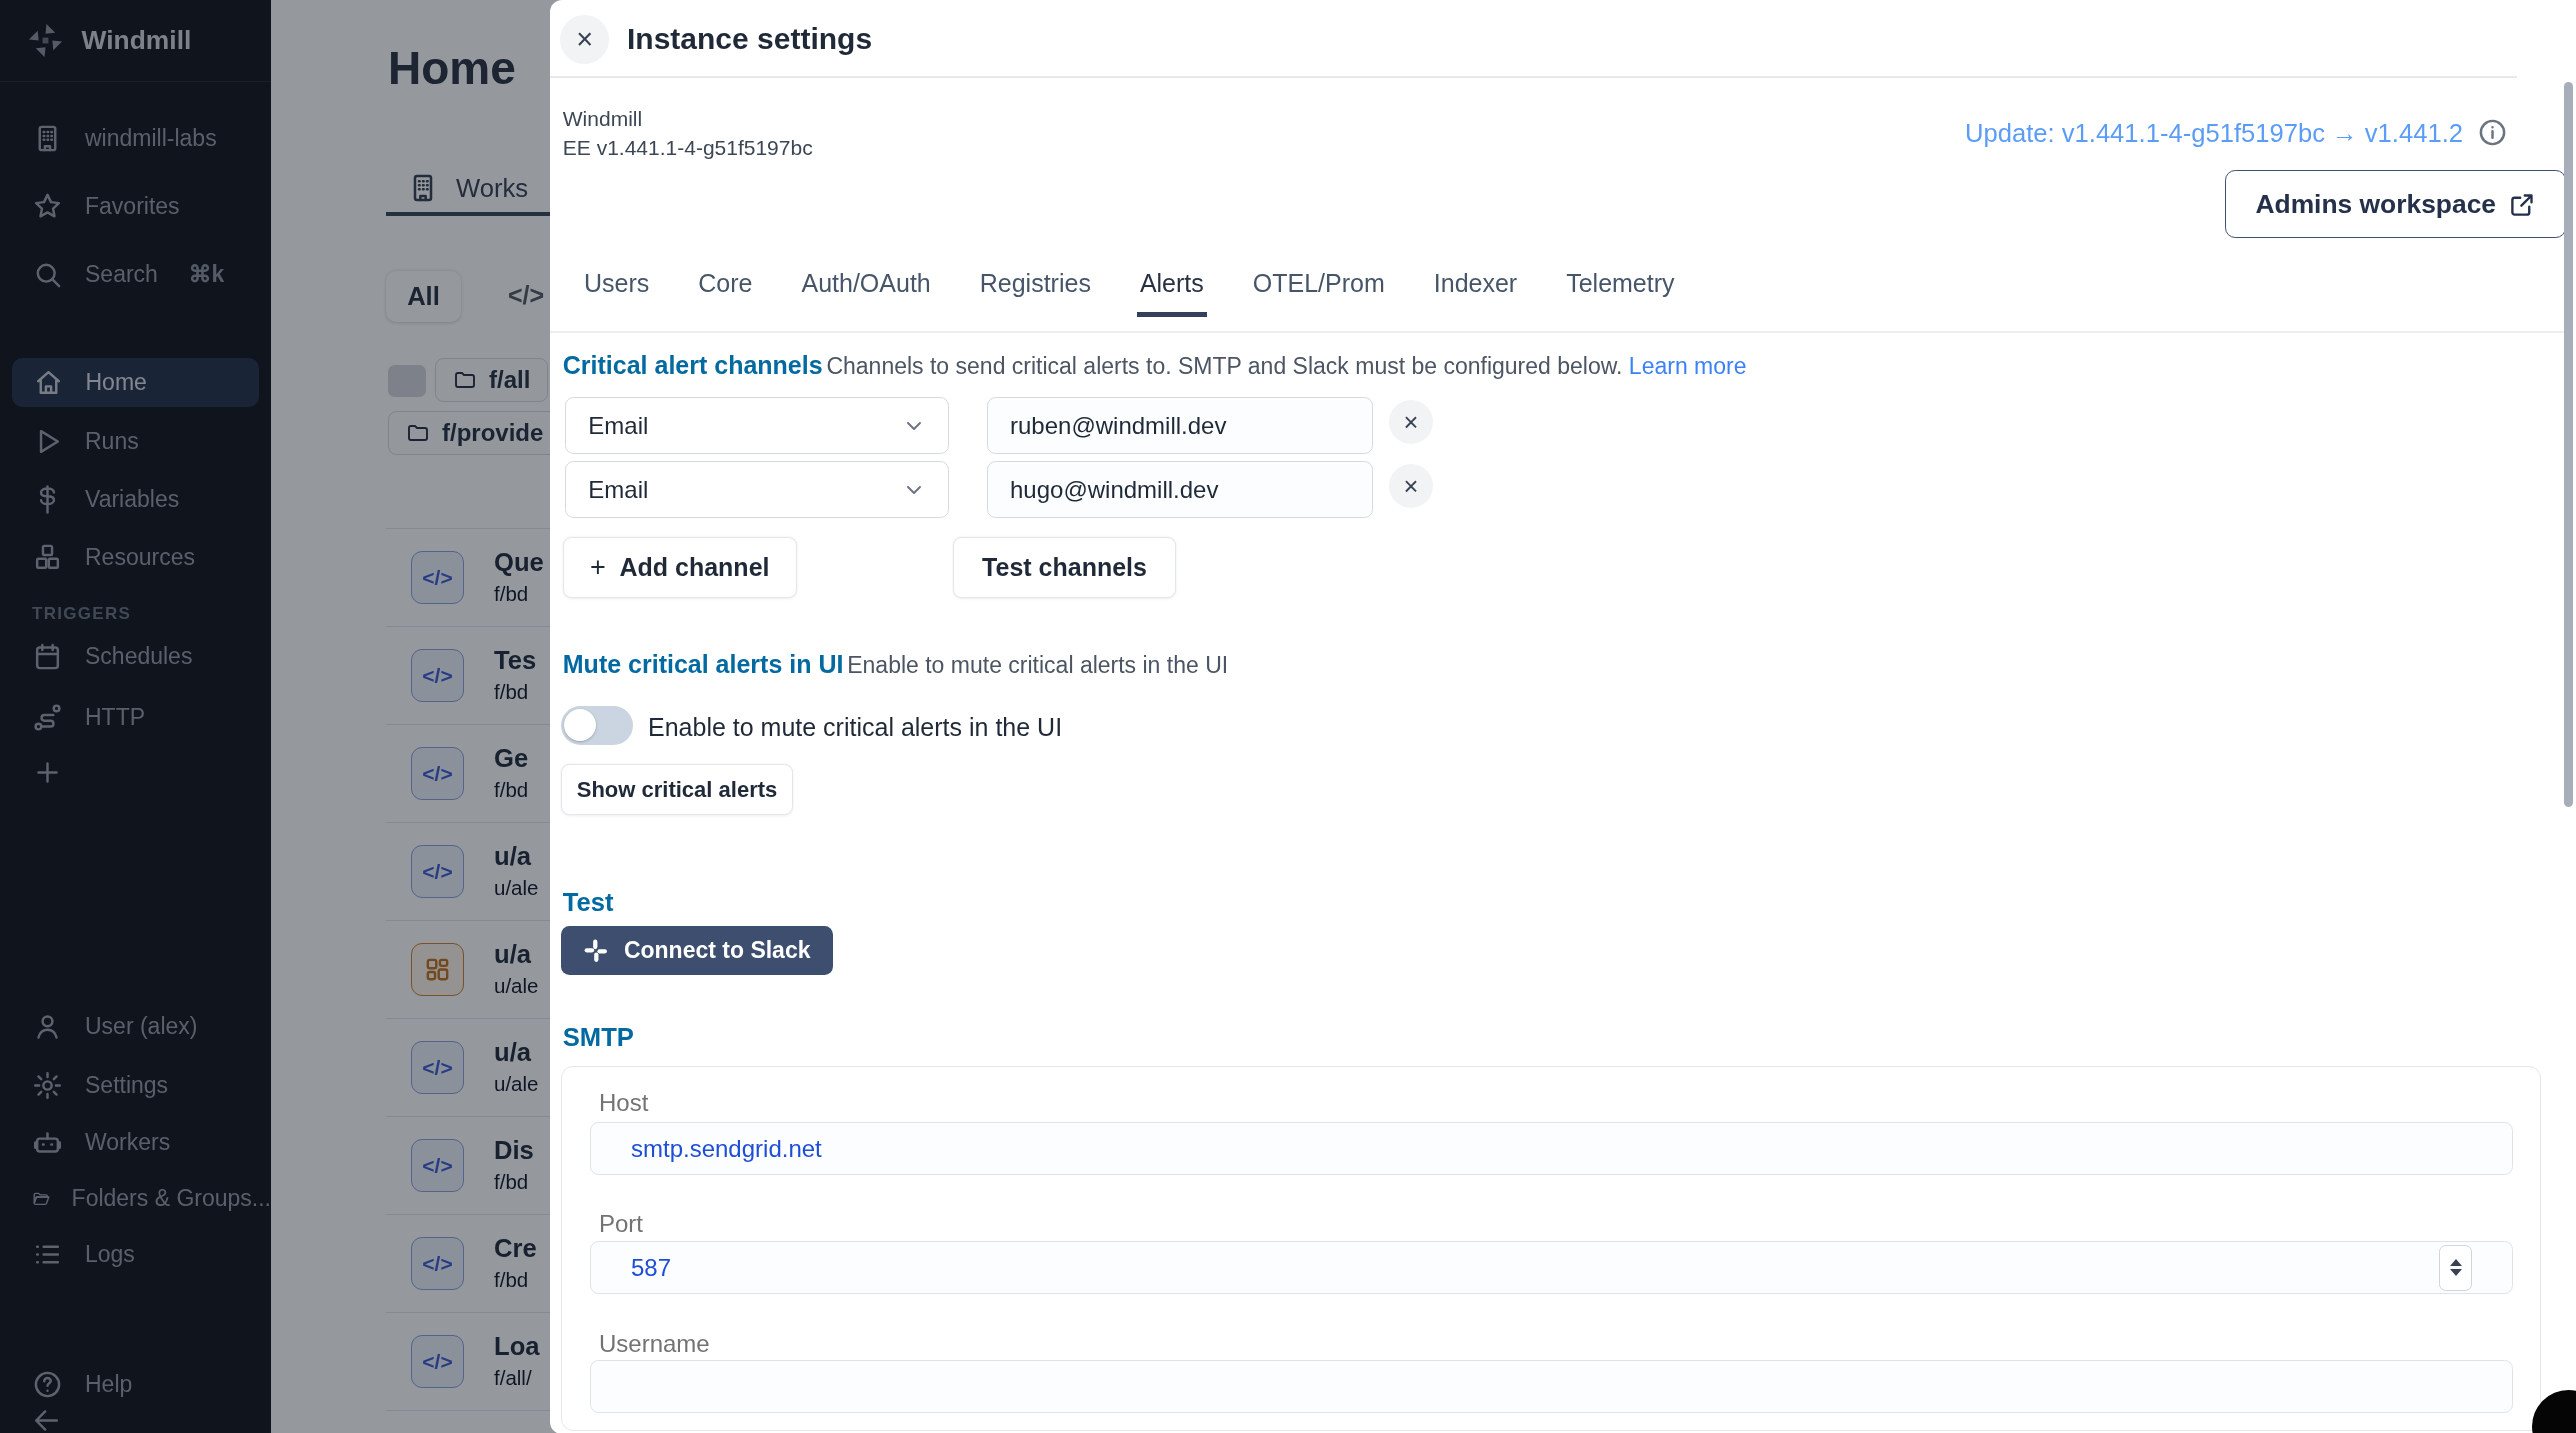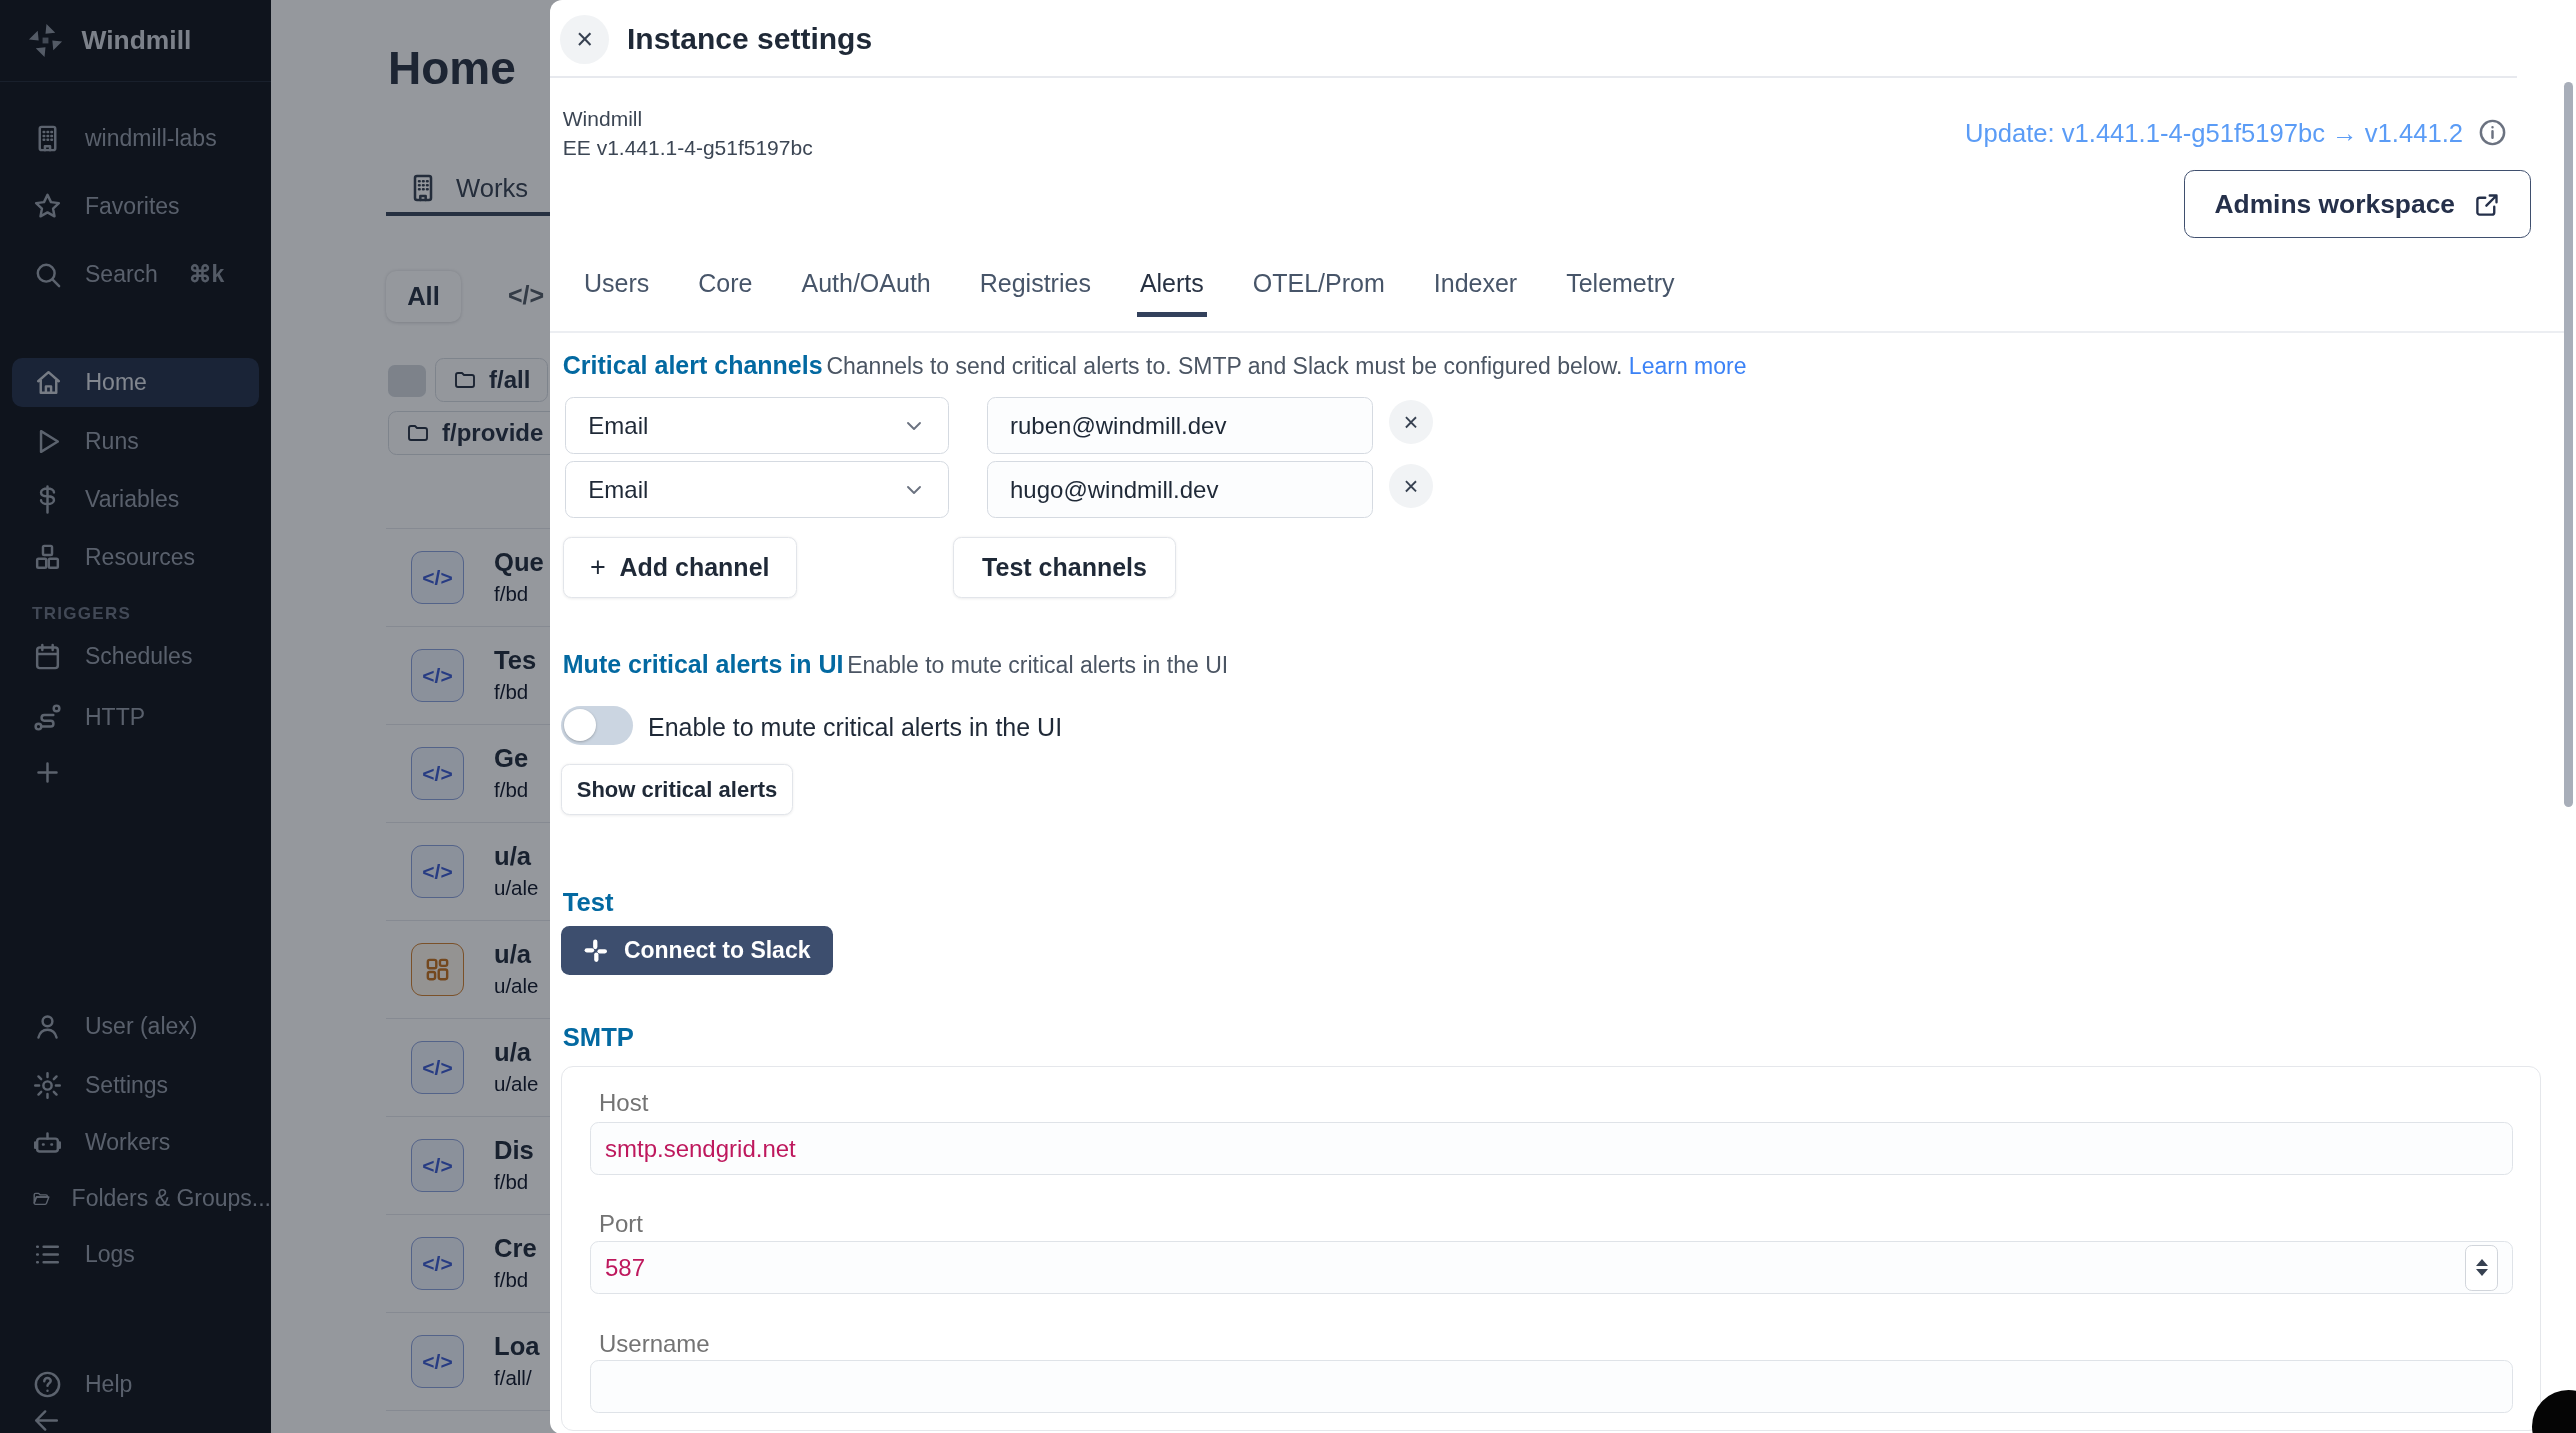--- a/index.html
+++ b/index.html
@@ -38,39 +38,39 @@
   
   .overlay{left:0;top:0;width:2576px;height:1434px;background:rgba(13,20,33,.44);z-index:2;}
 
   
   .modal{left:550px;top:0;width:2026px;height:1434px;background:#fff;z-index:3;border-radius:12px 0 0 12px;}
   .m-close{left:10.2px;top:15.3px;width:49px;height:49px;border-radius:50%;background:#f1f3f5;display:flex;align-items:center;justify-content:center;font-size:29px;color:#374151;cursor:pointer;}
   .m-title{left:77px;top:22px;font-size:30px;font-weight:bold;color:#1f2937;}
   .m-div{height:1.7px;background:#e7e9ee;}
   .ver{font-size:21px;color:#3c4654;}
   .upd{font-size:25.6px;color:#5b9cf6;white-space:nowrap;}
-  .adminbtn{right:45px;top:170px;height:68px;border:1.7px solid #3f4f6e;border-radius:10.2px;display:flex;align-items:center;gap:19px;padding:0 29px;font-size:26.4px;font-weight:bold;color:#25304a;background:#fff;box-sizing:border-box;}
+  .adminbtn{right:10px;top:170px;height:68px;border:1.7px solid #3f4f6e;border-radius:10.2px;display:flex;align-items:center;gap:13px;padding:0 29px;font-size:26.4px;font-weight:bold;color:#25304a;background:#fff;box-sizing:border-box;}
   .tabs{left:34px;top:269px;display:flex;gap:49px;font-size:25px;color:#475569;}
   .tab{position:relative;padding-bottom:19px;cursor:pointer;white-space:nowrap;}
   .tab.active{color:#273142;}
   .tab.active:after{content:"";position:absolute;left:-3.4px;right:-3.4px;bottom:0;height:5.1px;background:#33415c;}
   .h-sec{font-size:25px;font-weight:bold;color:#0369a1;}
   .h-desc{font-size:23px;font-weight:normal;color:#4b5563;}
   .link{color:#3b82f6;}
   .sel,.inp{height:57px;border:1.3px solid #d5dae1;border-radius:8.5px;background:#fcfdfe;box-sizing:border-box;display:flex;align-items:center;font-size:24px;color:#1f2937;}
   .sel{justify-content:space-between;padding:0 22px;background:#fff;}
   .inp{padding:0 22px;}
   .xbtn{width:44px;height:44px;border-radius:50%;background:#f1f3f5;display:flex;align-items:center;justify-content:center;font-size:25.6px;color:#374151;cursor:pointer;}
   .wbtn{background:#fff;border:1.3px solid #e2e5ea;border-radius:8.5px;box-shadow:0 0.9px 2.6px rgba(20,20,40,.08);display:flex;align-items:center;justify-content:center;gap:13.6px;font-weight:bold;color:#1f2937;box-sizing:border-box;cursor:pointer;}
   .toggle{width:72px;height:39px;border-radius:19.6px;background:#cbd5e1;position:relative;cursor:pointer;}
   .toggle .knob{position:absolute;left:3.4px;top:3.4px;width:32px;height:32px;border-radius:50%;background:#fff;box-shadow:0 0.9px 2.6px rgba(0,0,0,.25);}
   .slackbtn{height:49px;background:#3d4e6e;border-radius:8.5px;display:flex;align-items:center;gap:15.3px;padding:0 22px;color:#fff;font-size:23px;font-weight:bold;box-sizing:border-box;cursor:pointer;}
   .smtpbox{border:1.3px solid #e5e7eb;border-radius:12px;}
   .flabel{font-size:24px;color:#737373;}
-  .field{height:53px;border:1.3px solid #dfe3e8;border-radius:8.5px;background:#fcfdfe;box-sizing:border-box;display:flex;align-items:center;padding:0 14px;font-size:24px;color:#be185d;justify-content:space-between;}
+  .field{height:53px;border:1.3px solid #dfe3e8;border-radius:8.5px;background:#fcfdfe;box-sizing:border-box;display:flex;align-items:center;padding:0 40px;font-size:24px;color:#1d4ed8;justify-content:space-between;}
   .spin{width:31px;height:44px;border:0.9px solid #d1d5db;border-radius:6.8px;background:#fff;display:flex;flex-direction:column;align-items:center;justify-content:center;gap:3.4px;}
   .tri-up{width:0;height:0;border-left:6.8px solid transparent;border-right:6.8px solid transparent;border-bottom:7.7px solid #374151;}
   .tri-dn{width:0;height:0;border-left:6.8px solid transparent;border-right:6.8px solid transparent;border-top:7.7px solid #374151;}
   .savebtn{left:12.8px;top:1359px;width:1937px;height:58px;border-radius:8.5px;background:#3d4d6b;color:#fff;font-size:26.4px;font-weight:bold;display:flex;align-items:center;justify-content:center;cursor:pointer;z-index:5;}
   .scrollbar{left:2564px;top:82px;width:9.4px;height:725px;border-radius:5.1px;background:#a8aeb9;z-index:6;}
   .blackcorner{right:-29px;bottom:-29px;width:73px;height:73px;border-radius:50%;background:#050505;z-index:7;}
 </style>
 </head>
 <body>
 

